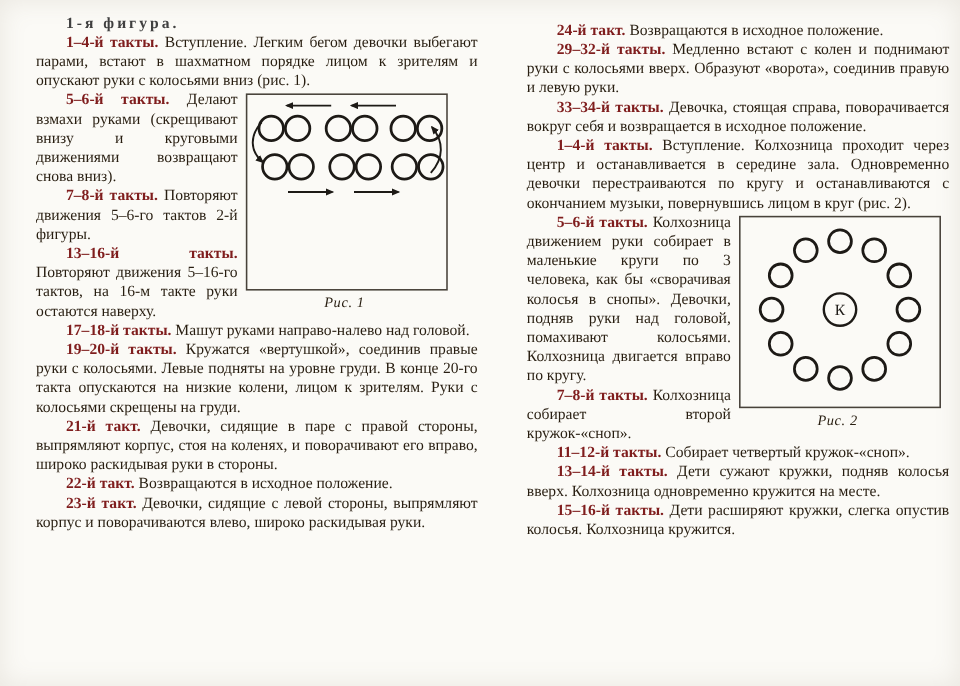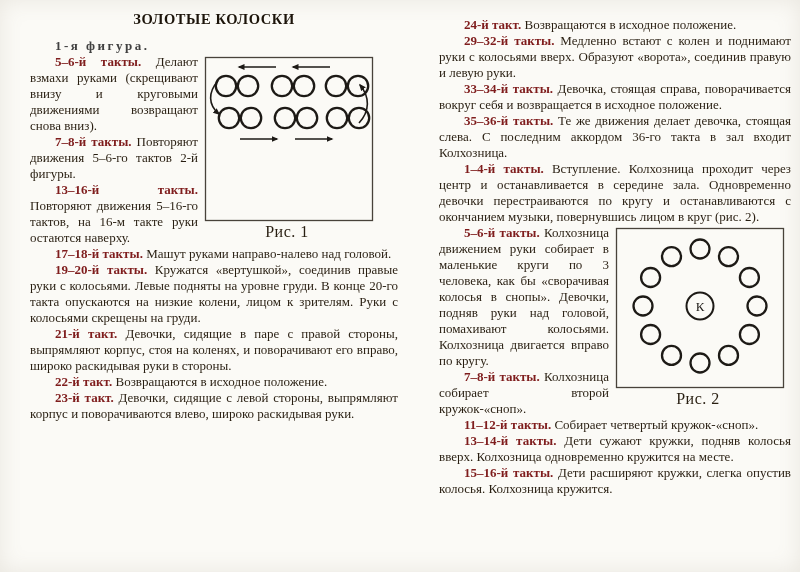--- a/index.html
+++ b/index.html
@@ -18,37 +18,39 @@
     letter-spacing:.6px;margin:0 0 10px 0;line-height:17px;color:#1c140a;
   }
   .intro,.para{margin:0;text-indent:25px;}
   .heading{font-weight:bold;letter-spacing:2.5px;text-indent:25px;margin:0;color:#404040;}
   .para b.lead{font-weight:bold;color:#7f1d1d;}
   .fig{float:right;text-align:left;margin:2px 0 0 4px;}
   .fig-left{width:196px;}
   .fig-right{width:178px;}
   .fig svg{display:block;margin-left:2px;}
   .caption{
-    font-size:16px;line-height:15px;margin-top:2px;
+    font-style:italic;font-size:12px;line-height:15px;margin-top:2px;
     width:170px;text-align:center;letter-spacing:.5px;
   }
   .figbox{fill:none;stroke:#48423a;stroke-width:1.3;}
   .dancer{fill:none;stroke:#1d1a16;stroke-width:2.3;}
   .arrowline{fill:none;stroke:#1d1a16;stroke-width:1.6;}
   svg text{font-family:"Liberation Serif","DejaVu Serif",serif;fill:#1d1a16;}
 </style>
 </head>
 <body>
 
 <div class="spread">
 
   <div class="page page-left">
-    <div class="title">ЗОЛОТЫЕ КОЛОСКИ</div>
     <div class="heading">1-я фигура.</div>
 
+    <div>
+        <p class="para"><b class="lead">1–4-й такты.</b> Вступление. Легким бегом девочки выбегают парами, встают в шахматном порядке лицом к зрителям и опускают руки с колосьями вниз (рис. 1).</p>
+      </div>
 
     <div class="fig fig-left">
       <svg width="170" height="166" viewBox="0 0 170 166">
         <defs>
           <marker id="ah" markerWidth="8" markerHeight="8" refX="5.5" refY="3" orient="auto" markerUnits="userSpaceOnUse">
             <polygon points="0,0 7,3 0,6" fill="#1d1a16"></polygon>
           </marker>
         </defs>
         <rect class="figbox" x="1.5" y="1.5" width="167" height="163"></rect>
         <g>
@@ -91,21 +93,20 @@
       </div>
 
   </div>
 
   <div class="page page-right">
 
     <div>
         <p class="para"><b class="lead">24-й такт.</b> Возвращаются в исходное положение.</p>
         <p class="para"><b class="lead">29–32-й такты.</b> Медленно встают с колен и поднимают руки с колосьями вверх. Образуют «ворота», соединив правую и левую руки.</p>
         <p class="para"><b class="lead">33–34-й такты.</b> Девочка, стоящая справа, поворачивается вокруг себя и возвращается в исходное положение.</p>
-        <p class="para"><b class="lead">35–36-й такты.</b> Те же движения делает девочка, стоящая слева. С последним аккордом 36-го такта в зал входит Колхозница.</p>
       </div>
 
 
     <div>
         <p class="para"><b class="lead">1–4-й такты.</b> Вступление. Колхозница проходит через центр и останавливается в середине зала. Одновременно девочки перестраиваются по кругу и останавливаются с окончанием музыки, повернувшись лицом в круг (рис. 2).</p>
       </div>
 
     <div class="fig fig-right">
       <svg width="170" height="162" viewBox="0 0 170 162">
         <rect class="figbox" x="1.5" y="1.5" width="167" height="159"></rect>

